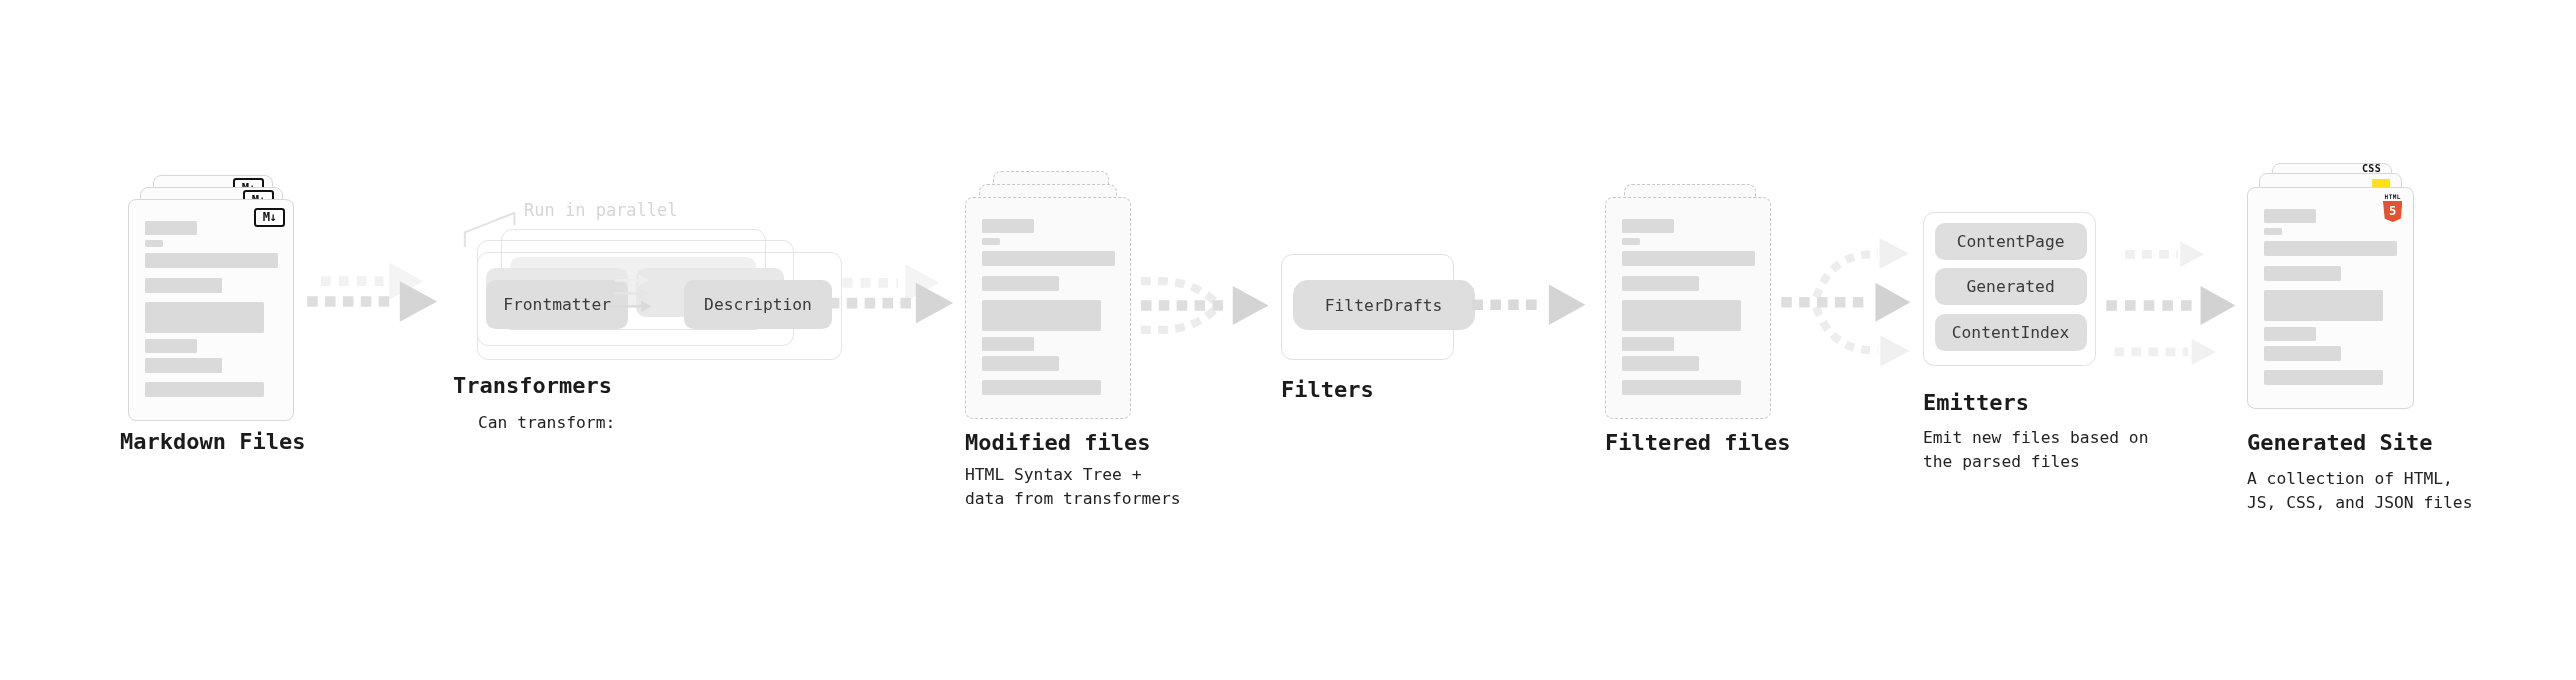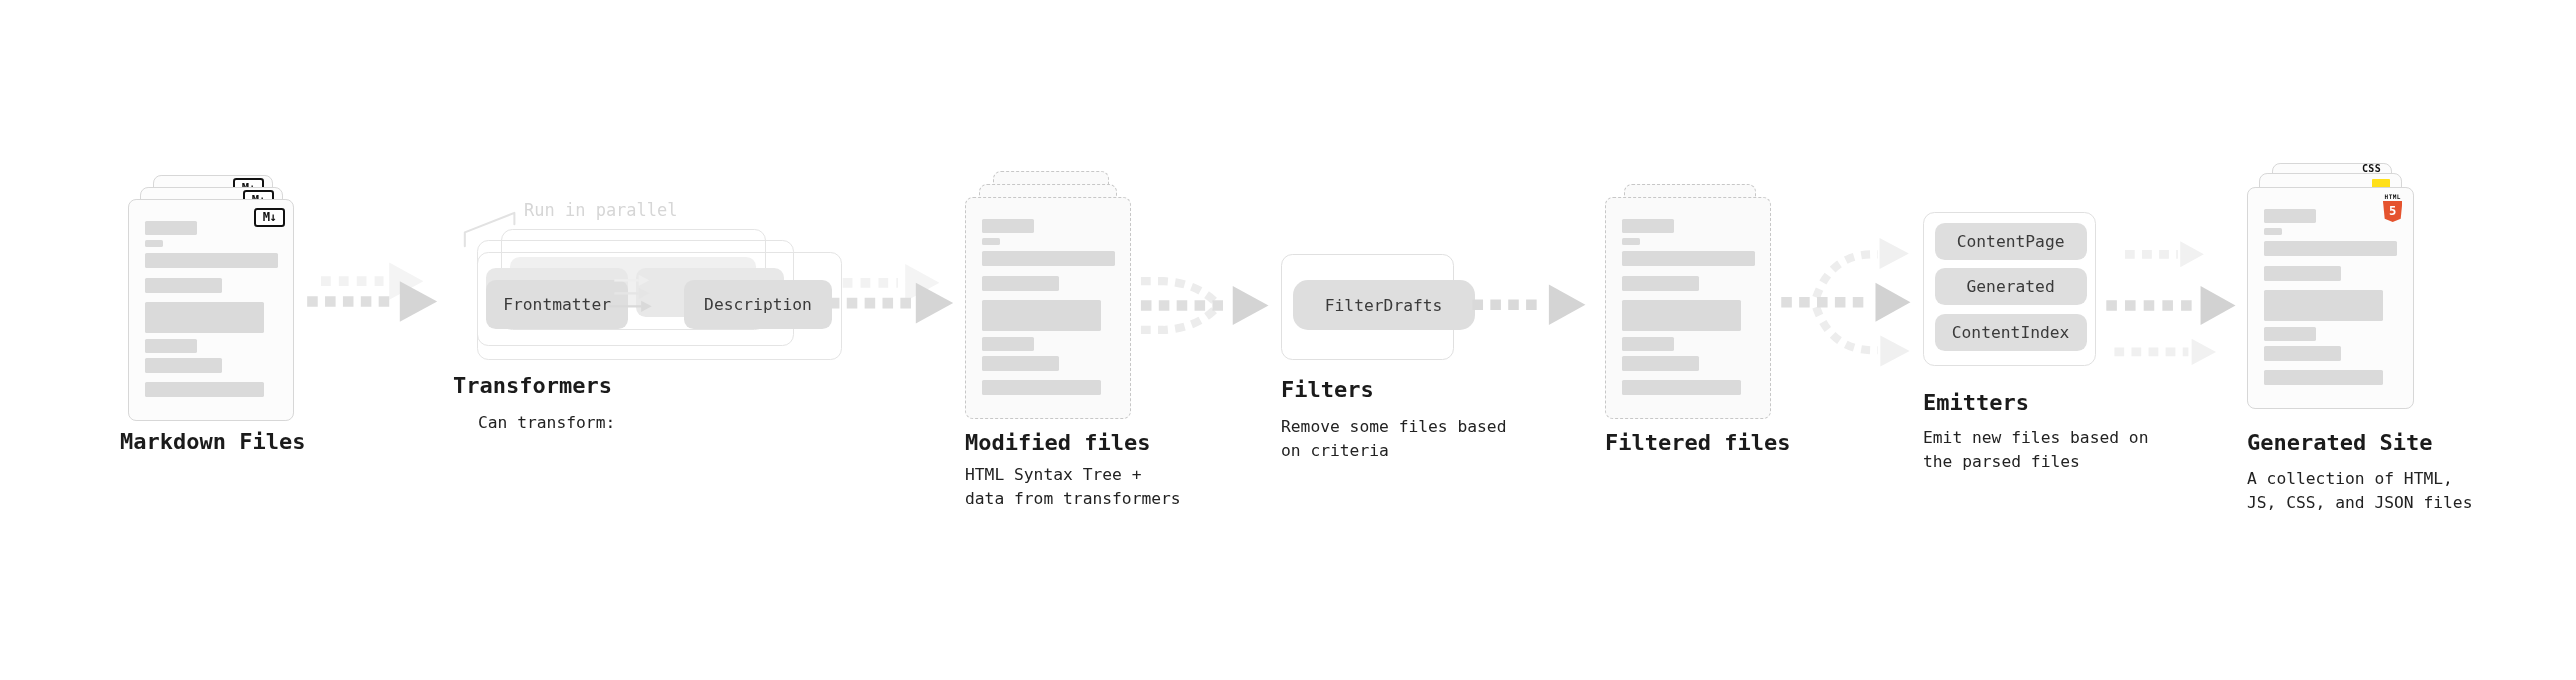--- a/index.html
+++ b/index.html
@@ -106,22 +106,20 @@
     <div class="bar b8"></div>
   </div>
   <div class="title" style="left:965px;top:430px;">Modified files</div>
   <div class="desc" style="left:965px;top:463px;">HTML Syntax Tree +
 data from transformers</div>
 
   <div class="tbox" style="left:1281px;top:254px;width:173px;height:106px;border-color:#e0e0e0;">
     <div class="pill front" style="left:10.6px;top:25px;width:182px;height:50px;border-radius:15px;">FilterDrafts</div>
   </div>
   <div class="title" style="left:1281px;top:377px;">Filters</div>
-  <div class="desc" style="left:1281px;top:415px;">Remove some files based
-on criteria</div>
 
   <div class="file dashed" style="left:1624px;top:184px;width:132px;height:222px;"></div>
   <div class="file dashed" style="left:1605px;top:197px;width:166px;height:222px;">
     <div class="bar b1"></div>
     <div class="bar b2"></div>
     <div class="bar b3"></div>
     <div class="bar b4"></div>
     <div class="bar b5"></div>
     <div class="bar b6"></div>
     <div class="bar b7"></div>

